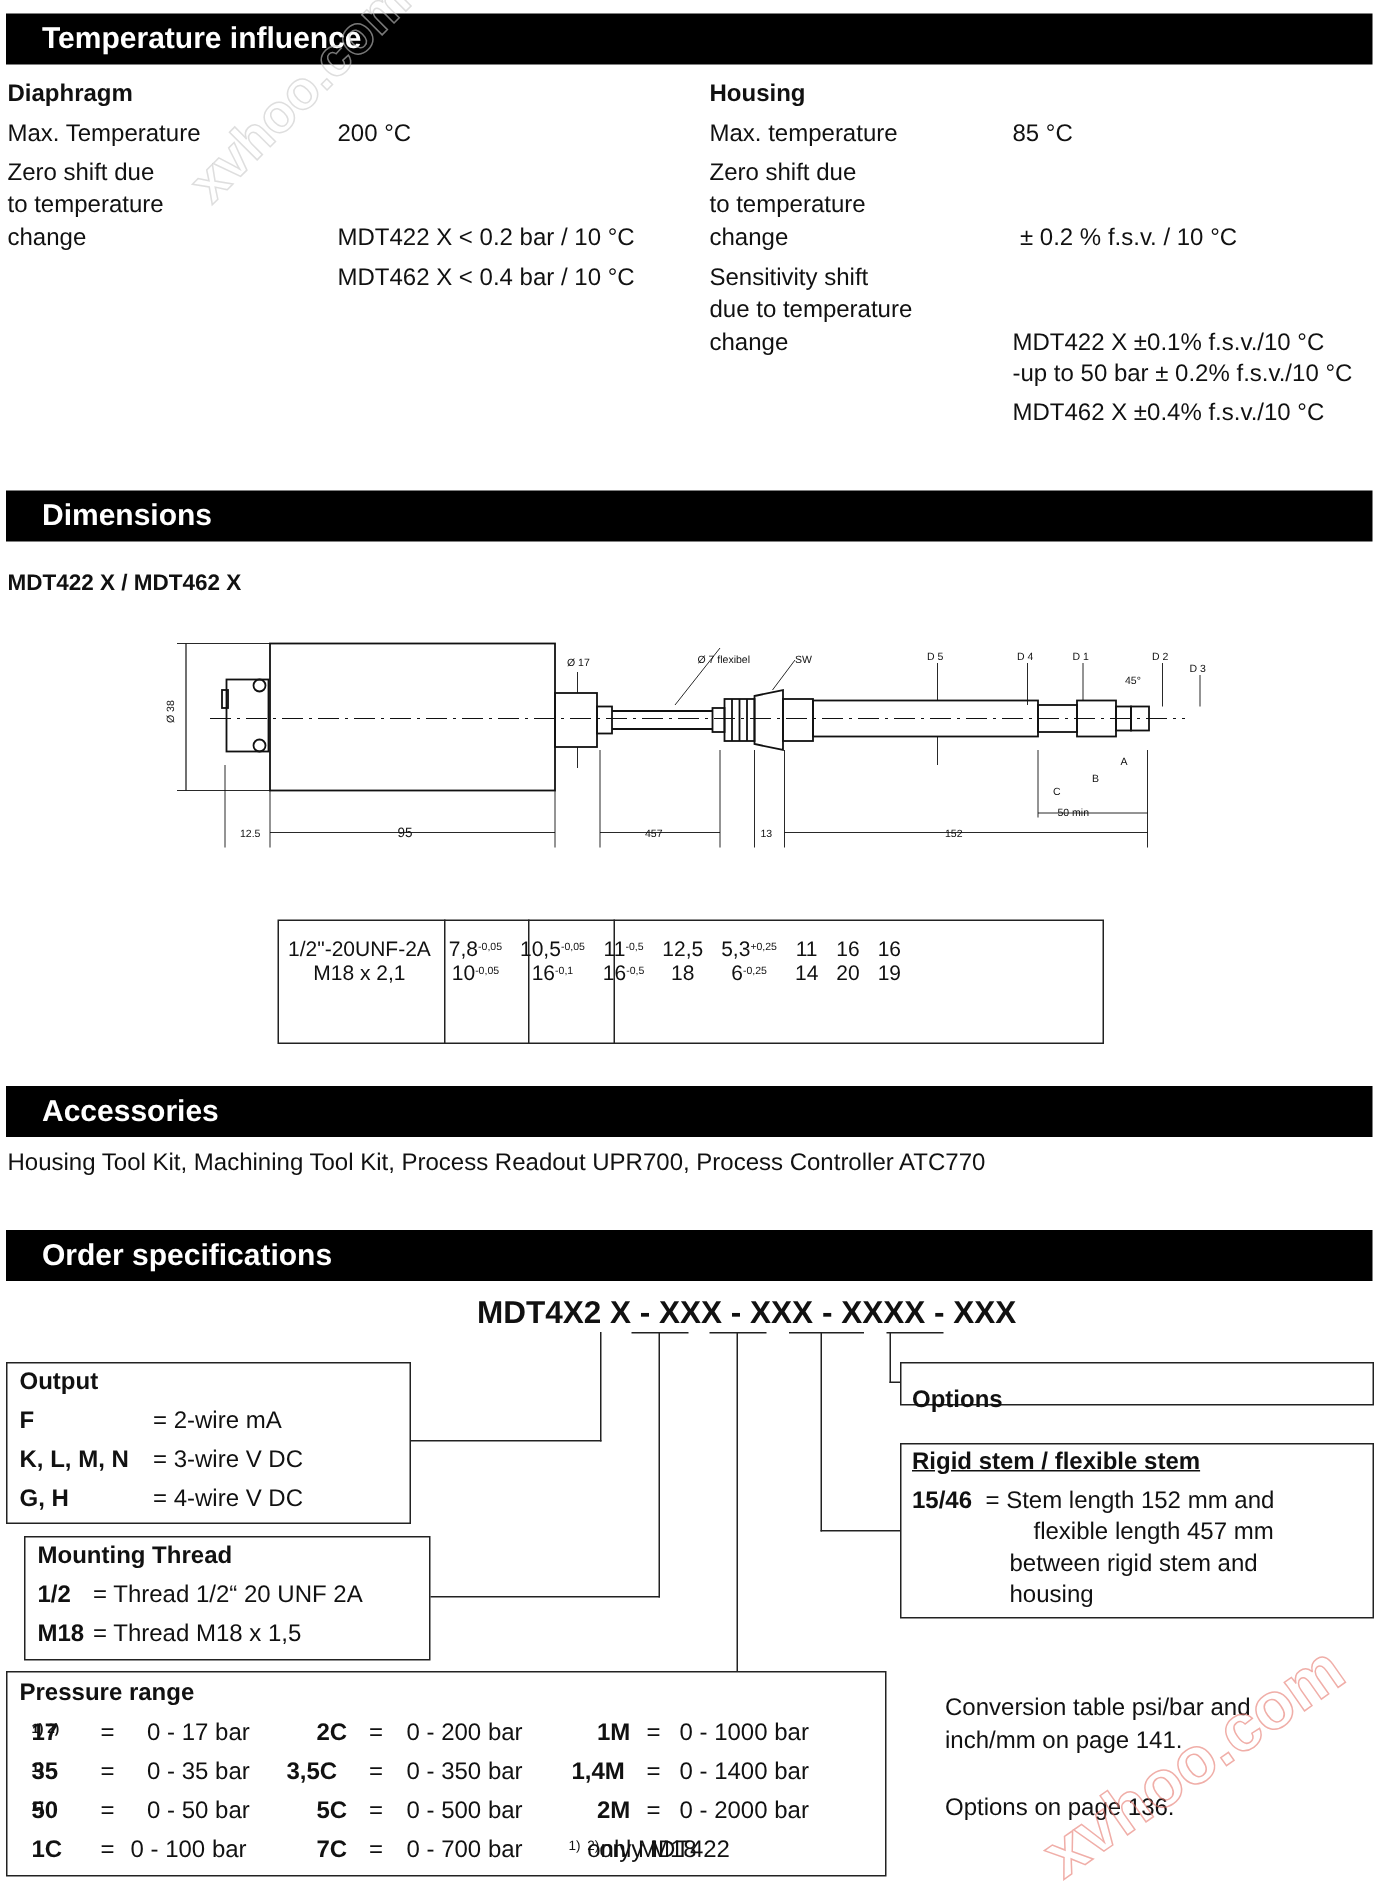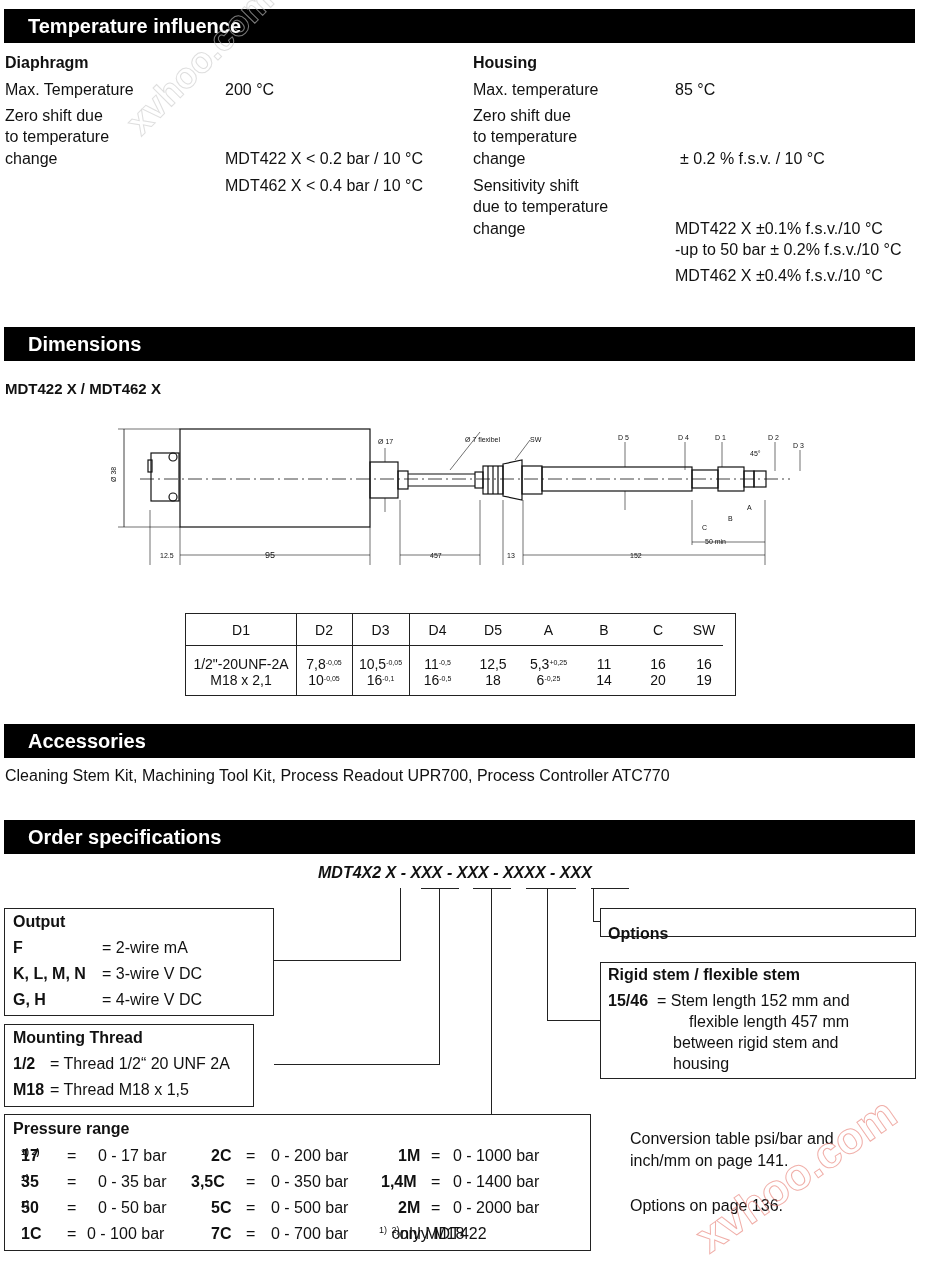--- a/index.html
+++ b/index.html
@@ -139,31 +139,20 @@
     <text x="520" y="138">152</text>
   </g>
 </svg>
 
 <div class="tbl-frame"></div>
 <div class="vsep" style="left:296px;"></div>
 <div class="vsep" style="left:352px;"></div>
 <div class="vsep" style="left:409px;"></div>
 <table class="dim">
   <tbody>
-      <tr class="hdr">
-    <td style="width:98px">D1</td>
-    <td style="width:44px">D2</td>
-    <td style="width:45px">D3</td>
-    <td style="width:45px">D4</td>
-    <td style="width:42px">D5</td>
-    <td style="width:45px">A</td>
-    <td style="width:42px">B</td>
-    <td style="width:42px">C</td>
-    <td style="width:26px">SW</td>
-  </tr>
   <tr class="r1">
     <td><span>1/2"-20UNF-2A</span></td>
     <td><span>7,8</span><sup class="tol">-0,05</sup></td>
     <td><span>10,5</span><sup class="tol">-0,05</sup></td>
     <td><span>11</span><sup class="tol">-0,5</sup></td>
     <td><span>12,5</span></td>
     <td><span>5,3</span><sup class="tol">+0,25</sup></td>
     <td><span>11</span></td>
     <td><span>16</span></td>
     <td><span>16</span></td>
@@ -176,25 +165,25 @@
     <td><span>18</span></td>
     <td><span>6</span><sup class="tol">-0,25</sup></td>
     <td><span>14</span></td>
     <td><span>20</span></td>
     <td><span>19</span></td>
   </tr>
 </tbody>
   </table>
 
 <div class="bar" style="top:724px;">Accessories</div>
-<div class="abs" style="left:5px;top:767px;">Cleaning Stem Kit, Machining Tool Kit, Process Readout UPR700, Process Controller ATC770</div>
+<div class="abs" style="left:5px;top:767px;">Housing Tool Kit, Machining Tool Kit, Process Readout UPR700, Process Controller ATC770</div>
 
 <div class="bar" style="top:820px;">Order specifications</div>
 
-<div class="abs b" style="left:318px;top:864px;font-size:16px;font-style:italic;">
+<div class="abs b" style="left:318px;top:864px;font-size:21px;">
   <span>MDT4X2 X - </span><span>XXX</span> - <span>XXX</span> - <span>XXXX</span> - <span>XXX</span>
 </div>
 
 <div class="line" style="left:421px;top:888px;width:38px;height:1px;"></div>
 <div class="line" style="left:473px;top:888px;width:38px;height:1px;"></div>
 <div class="line" style="left:526px;top:888px;width:50px;height:1px;"></div>
 <div class="line" style="left:591px;top:888px;width:38px;height:1px;"></div>
 
 <div class="line" style="left:400px;top:888px;width:1px;height:73px;"></div>
 <div class="line" style="left:274px;top:960px;width:127px;height:1px;"></div>
@@ -209,21 +198,21 @@
 <div class="box" style="left:4px;top:908px;width:270px;height:108px;">
   <div class="abs b" style="left:8px;top:4px;">Output</div>
   <div class="abs b" style="left:8px;top:30px;">F</div>
   <div class="abs" style="left:97px;top:30px;">=  2-wire mA</div>
   <div class="abs b" style="left:8px;top:56px;">K, L, M, N</div>
   <div class="abs" style="left:97px;top:56px;">=  3-wire V DC</div>
   <div class="abs b" style="left:8px;top:82px;">G, H</div>
   <div class="abs" style="left:97px;top:82px;">=  4-wire V DC</div>
 </div>
 
-<div class="box" style="left:4px;top:1024px;width:250px;height:83px;">
+<div class="box" style="left:16px;top:1024px;width:271px;height:83px;">
   <div class="abs b" style="left:8px;top:4px;">Mounting Thread</div>
   <div class="abs b" style="left:8px;top:30px;">1/2</div>
   <div class="abs" style="left:45px;top:30px;">=  Thread 1/2“ 20 UNF 2A</div>
   <div class="abs b" style="left:8px;top:56px;">M18</div>
   <div class="abs" style="left:45px;top:56px;">=  Thread M18 x 1,5</div>
 </div>
 
 <div class="box" style="left:4px;top:1114px;width:587px;height:137px;">
   <div class="abs b" style="left:8px;top:5px;">Pressure range</div>
   <div class="pr-row" style="top:32px;">
@@ -268,21 +257,21 @@
     <span style="left:250px;">0 - 700  bar</span>
     <span style="left:358px;"><sup class="fn">1)</sup> <span>only MDT422</span>  <sup class="fn">2)</sup> <span>only M18</span></span>
   </div>
 </div>
 
 <div class="box" style="left:600px;top:908px;width:316px;height:29px;">
   <div class="abs b" style="left:7px;top:16px;">Options</div>
 </div>
 
 <div class="box" style="left:600px;top:962px;width:316px;height:117px;">
-  <div class="abs b" style="left:7px;top:3px;">Rigid stem / flexible stem</div>
+  <div class="abs b" style="left:7px;top:3px;text-decoration:underline;">Rigid stem / flexible stem</div>
   <div class="abs b" style="left:7px;top:29px;">15/46</div>
   <div class="abs" style="left:56px;top:29px;">=  Stem length 152 mm and</div>
   <div class="abs" style="left:88px;top:50px;">flexible length 457 mm</div>
   <div class="abs" style="left:72px;top:71px;">between rigid stem and</div>
   <div class="abs" style="left:72px;top:92px;">housing</div>
 </div>
 
 <div class="abs" style="left:630px;top:1130px;">Conversion table psi/bar and</div>
 <div class="abs" style="left:630px;top:1152px;">inch/mm on page 141.</div>
 <div class="abs" style="left:630px;top:1197px;">Options on page 136.</div>

